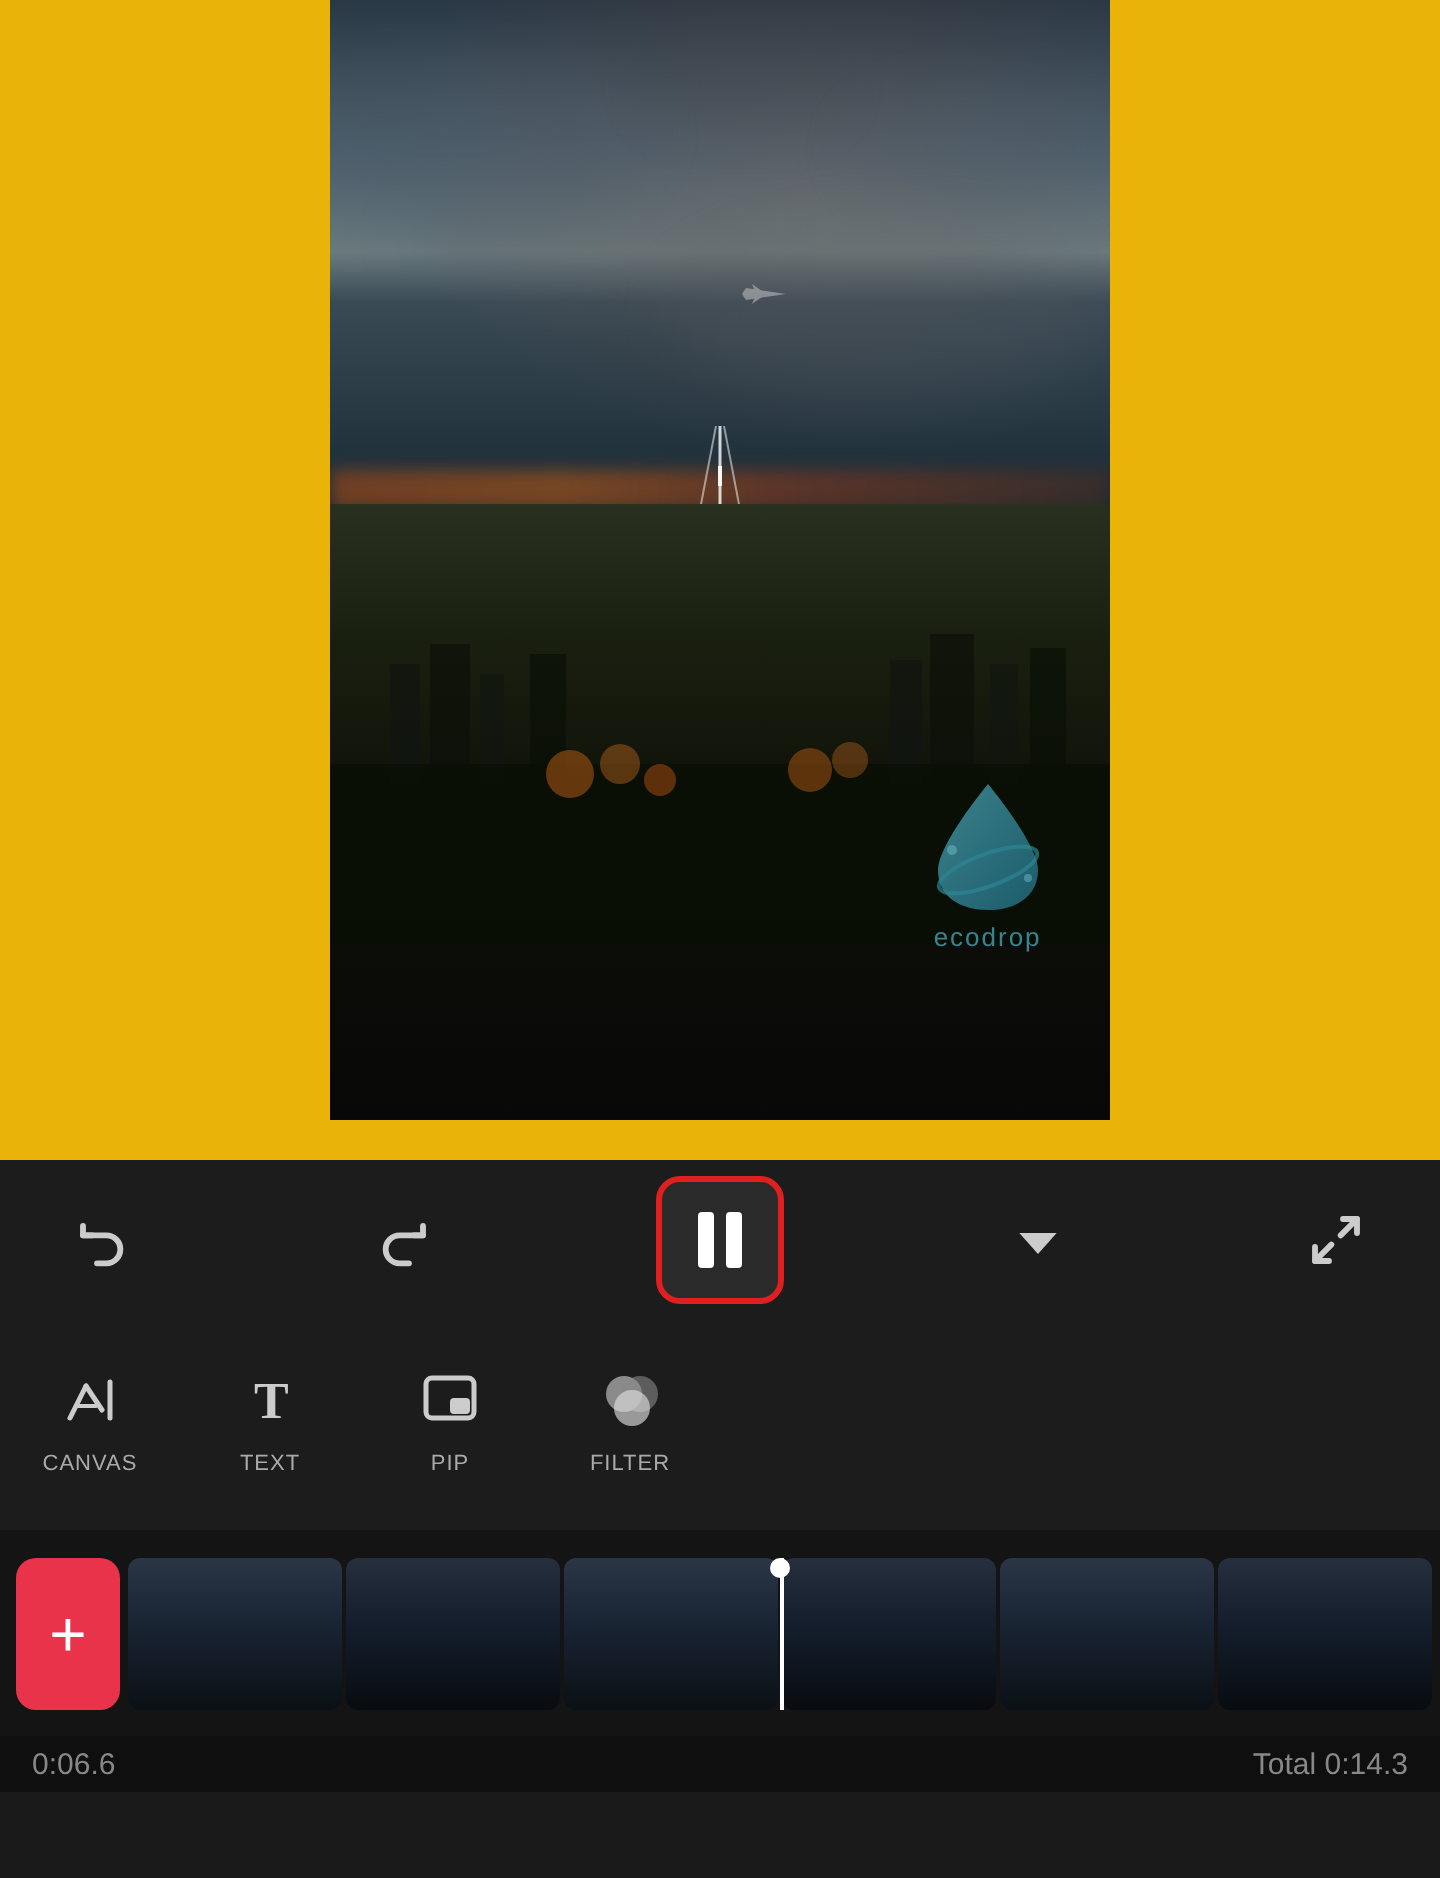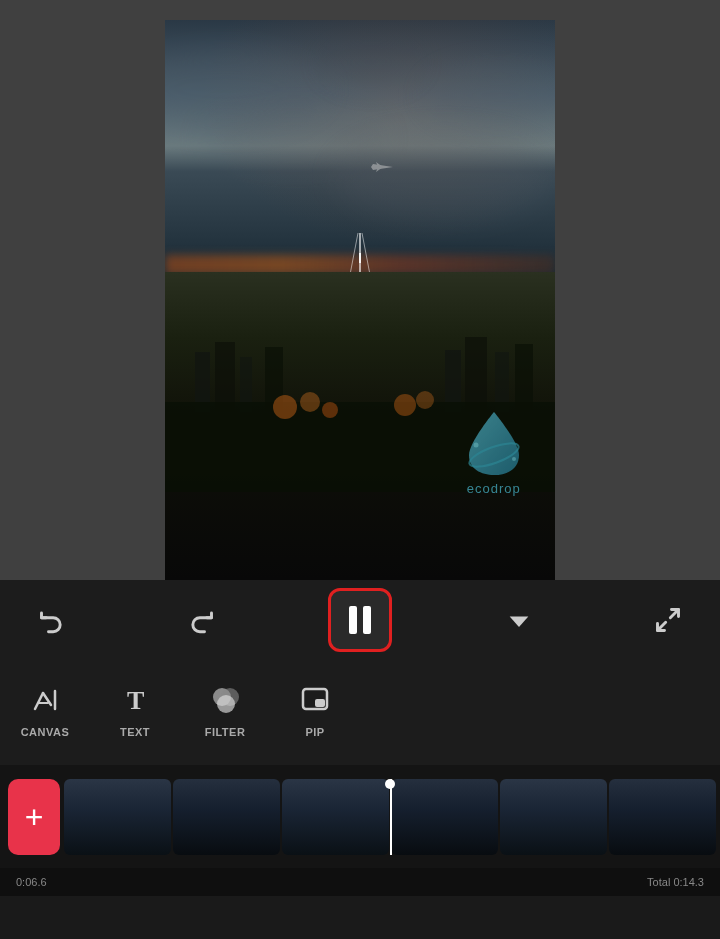--- a/index.html
+++ b/index.html
@@ -9,24 +9,24 @@
       background: #1a1a1a;
       font-family: -apple-system, BlinkMacSystemFont, 'Helvetica Neue', Arial, sans-serif;
       overflow: hidden;
       color: #fff;
     }
 
     
     #preview-area {
       width: 720px;
       height: 580px;
-      background: #404040;
-      position: relative;
-      display: flex;
-      align-items: flex-end;
+      background: #eab308;
+      position: relative;
+      display: flex;
+      align-items: flex-start;
       justify-content: center;
     }
 
     #video-frame {
       width: 390px;
       height: 560px;
       position: relative;
       overflow: hidden;
       background: linear-gradient(
         180deg,
@@ -180,21 +180,21 @@
       display: flex;
       align-items: center;
       justify-content: center;
       font-size: 28px;
       color: #ddd;
       position: relative;
     }
 
     .tool-label {
       font-size: 11px;
-      font-weight: 700;
+      font-weight: 400;
       color: #aaa;
       letter-spacing: 0.5px;
       margin-top: 4px;
       text-transform: uppercase;
     }
 
     .tool-dot {
       position: absolute;
       top: 2px;
       right: 2px;
@@ -276,21 +276,21 @@
     #time-bar {
       width: 720px;
       height: 28px;
       background: #0f0f0f;
       display: flex;
       align-items: center;
       justify-content: space-between;
       padding: 0 16px;
     }
     .time-text {
-      font-size: 11px;
+      font-size: 15px;
       color: #888;
     }
 
     
     svg { display: block; }
 
     .ctrl-icon {
       width: 28px;
       height: 28px;
       stroke: #ccc;
@@ -455,38 +455,38 @@
       <svg width="32" height="32" viewBox="0 0 32 32">
         <text x="8" y="26" font-size="26" font-weight="bold" fill="#ccc" font-family="serif">T</text>
       </svg>
     </div>
     <div class="tool-label">TEXT</div>
   </div>
 
 
   <div class="tool-item">
     <div class="tool-icon">
+      <svg width="32" height="32" viewBox="0 0 32 32">
+        <rect x="4" y="6" width="24" height="20" rx="3" stroke="#ccc" stroke-width="2.5" fill="none"></rect>
+        <rect x="16" y="16" width="10" height="8" rx="2" fill="#ccc"></rect>
+      </svg>
+    </div>
+    <div class="tool-label">PIP</div>
+  </div>
+
+  <div class="tool-item">
+    <div class="tool-icon">
       <svg width="36" height="36" viewBox="0 0 36 36">
 
         <circle cx="15" cy="16" r="9" fill="#bbb" opacity="0.7"></circle>
         <circle cx="23" cy="16" r="9" fill="#888" opacity="0.6"></circle>
         <circle cx="19" cy="23" r="9" fill="#ddd" opacity="0.65"></circle>
       </svg>
     </div>
     <div class="tool-label">FILTER</div>
-  </div>
-
-  <div class="tool-item">
-    <div class="tool-icon">
-      <svg width="32" height="32" viewBox="0 0 32 32">
-        <rect x="4" y="6" width="24" height="20" rx="3" stroke="#ccc" stroke-width="2.5" fill="none"></rect>
-        <rect x="16" y="16" width="10" height="8" rx="2" fill="#ccc"></rect>
-      </svg>
-    </div>
-    <div class="tool-label">PIP</div>
   </div>
 
 
 </div>
 
 <div id="timeline">
   <div class="add-btn">
     <span>+</span>
   </div>
 

